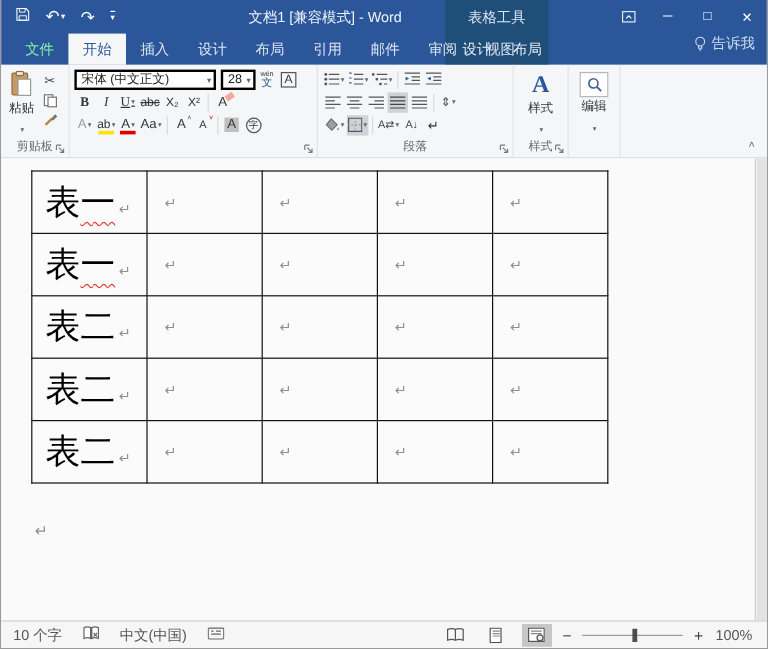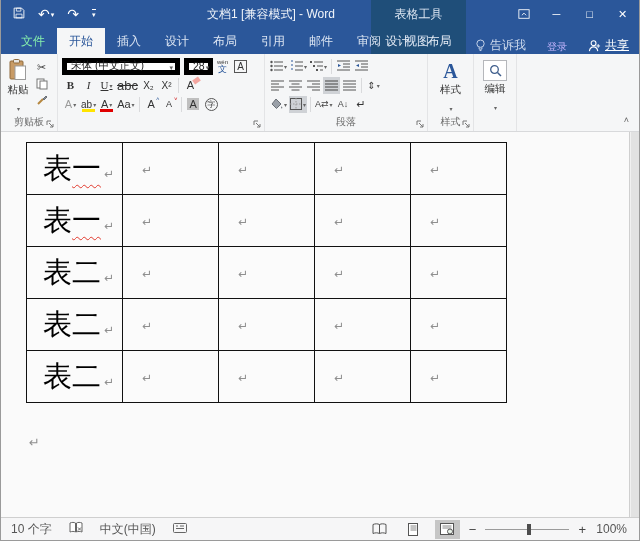--- a/index.html
+++ b/index.html
@@ -3,71 +3,71 @@
 <meta charset="utf-8">
 <style>
   * { margin:0; padding:0; box-sizing:border-box; }
   html,body { width:640px; height:541px; overflow:hidden; background:#fff;
               font-family:"Liberation Sans","DejaVu Sans",sans-serif; }
   .app { position:relative; width:640px; height:541px;
          border-left:1px solid #9a9a9a; border-right:1px solid #9a9a9a; border-bottom:1px solid #9a9a9a; }
 
   
   .top { position:relative; height:54px; background:#2b579a; }
-  .context-panel { position:absolute; left:370px; top:0; width:95px; height:54px; background:#1f4e79; }
+  .context-panel { position:absolute; left:370px; top:0; width:86px; height:54px; background:#1f4e79; }
   .context-title { height:28px; line-height:28px; text-align:center; color:#dbe5f1; font-size:12px; }
   .titlebar { position:absolute; left:0; top:0; width:100%; height:28px; display:flex; align-items:center; }
   .qat { display:flex; align-items:center; gap:13px; margin-left:12px; color:#fff; }
   .qat .g { font-size:14px; color:#fff; line-height:1; cursor:default; }
   .qat-caret { display:inline-block; font-size:7px; color:#fff; margin-left:1px; vertical-align:2px; }
   .qat-more { display:inline-block; border-top:1px solid #fff; font-size:7px; color:#fff; padding-top:1px; }
   .win-title { position:absolute; left:170px; width:200px; text-align:center; color:#f0f4fa; font-size:12px; }
   .win-controls { position:absolute; right:0; top:0; height:28px; display:flex; }
   .win-btn { width:33px; height:28px; display:flex; align-items:center; justify-content:center;
              color:#fff; font-size:11px; }
   .tabrow { position:absolute; left:0; top:28px; width:100%; height:26px; display:flex; align-items:stretch; }
   .tab { padding:0 12px; line-height:26px; font-size:12px; color:#dde6f3; white-space:nowrap; }
   .tab.file { margin-left:8px; color:#86efac; }
   .tab.active { background:#f5f6f7; color:#2b579a; }
   .ctx-tabs { position:absolute; left:370px; top:28px; width:95px; height:26px; display:flex; justify-content:center; }
   .ctx-tabs .tab { padding:0 9px; color:#e8eef7; }
-  .tab-right { position:absolute; right:10px; top:28px; height:26px; display:flex; align-items:flex-end; gap:21px; }
+  .tab-right { position:absolute; right:10px; top:28px; height:26px; display:flex; align-items:flex-start; gap:15px;flex-direction:column; }
   .tellme, .share { display:flex; align-items:center; gap:4px; color:#cfdbed; font-size:12px; }
   .signin { color:#c4b5fd; font-size:10px; }
   .share { color:#fff;text-decoration:underline; }
 
   
   .ribbon { position:absolute; left:0; top:54px; width:100%; height:78px; background:#f5f6f7;
             border-bottom:1px solid #d8d9db; display:flex; }
   .group { position:relative; height:100%; border-right:1px solid #e3e4e6; padding:2px 2px 16px 2px; }
   .group-label { position:absolute; bottom:2px; left:0; width:100%; text-align:center;
                  font-size:10px; color:#6b6b6b; white-space:nowrap; }
   .launcher { position:absolute; bottom:3px; right:3px; width:8px; height:8px; }
   .launcher svg { display:block; }
   .r { display:flex; align-items:center; gap:1px; margin:1px 2px; height:18px; }
   .rbtn { height:17px; min-width:17px; padding:0 1px; display:flex; align-items:center; justify-content:center;
           font-size:11px; color:#333; position:relative; }
   .rbtn.sel { background:#cfd2d6; }
   .sep { width:1px; height:15px; background:#d9dadc; margin:0 2px; }
   .cdn::after { content:"▾"; font-size:6px; color:#666; margin-left:1px; }
-  .combo { display:flex; align-items:center; justify-content:space-between; border:5px solid #000000;
+  .combo { display:flex; align-items:center; justify-content:space-between; border:2px solid #000000;
            background:#fff; height:17px; font-size:10.5px; padding:0 2px 0 4px; color:#222; white-space:nowrap; }
   .combo .cdn::after { font-size:7px; }
   
   .g-clip { width:57px; display:flex; }
   .paste { width:30px; display:flex; flex-direction:column; align-items:center; padding-top:3px; }
   .paste .lbl { font-size:10.5px; color:#333; margin-top:2px; }
   .clip-col { display:flex; flex-direction:column; gap:1px; padding-top:4px; }
   .clip-col .rbtn { height:15px; }
   
   .g-font { width:207px; }
   .bold { font-weight:bold; font-family:"Liberation Serif",serif; }
   .ital { font-style:italic; font-family:"Liberation Serif",serif; }
   .und { text-decoration:underline; font-family:"Liberation Serif",serif; }
-  .strike { text-decoration:line-through; font-size:13px; }
+  .strike { text-decoration:line-through; font-size:10px; }
   .ubar { position:absolute; left:2px; right:2px; bottom:1px; height:3px; }
   .ubar.yellow { background:#ffe400; }
   .ubar.red { background:#e00000; }
   .gray { color:#9a9a9a; }
   .shadedA { background:#bfbfbf; padding:0 2px; }
   .circ { border:1px solid #555; border-radius:50%; width:13px; height:13px; font-size:8px;
           display:flex; align-items:center; justify-content:center; color:#333; }
   .phon { display:flex; flex-direction:column; align-items:center; line-height:1; }
   .phon .p1 { font-size:6px; color:#333; }
   .phon .p2 { font-size:9px; color:#2b579a; }
@@ -86,21 +86,21 @@
   .editbox { width:24px; height:21px; border:1px solid #b5b7bb; background:#fff; display:flex; align-items:center; justify-content:center; }
   .ribbon-fill { flex:1; position:relative; border-right:none; }
   .collapse { position:absolute; right:10px; bottom:6px; font-size:9px; color:#666; }
 
   
   .doc { position:absolute; left:0; top:132px; width:100%; height:386px; background:#fafafa; }
   .vscroll { position:absolute; right:0; top:0; width:10px; height:100%; background:#f1f1f1; border-left:1px solid #cfcfcf; }
   .vthumb { position:absolute; left:1px; top:0; width:8px; height:100%; background:#e2e2e2; }
   table.doctab { position:absolute; left:25px; top:10px; border-collapse:collapse; }
   table.doctab td { width:96px; height:52px; border:1.4px solid #111; vertical-align:middle;
-                    padding-left:16px; background:#fbfbfb;margin-left:43px; }
+                    padding-left:11px; background:#fbfbfb;margin-left:43px; }
   .cellText { font-family:"DejaVu Serif","Liberation Serif",serif; font-size:29px; color:#000; line-height:1; }
   .wavy { text-decoration:underline; text-decoration-style:wavy; text-decoration-color:#e23a2e;
           text-decoration-thickness:1px; text-underline-offset:6px; }
   .eoc { color:#8f8f8f; font-size:12px; margin-left:3px; }
   .para-mark { position:absolute; left:28px; top:303px; color:#8f8f8f; font-size:13px; }
 
   
   .statusbar { position:absolute; left:0; bottom:0; width:100%; height:23px; background:#f6f6f7;
                border-top:1px solid #cfcfcf; display:flex; align-items:center; font-size:12px; color:#565656; }
   .sb-left { display:flex; align-items:center; gap:17px; padding-left:10px; }

